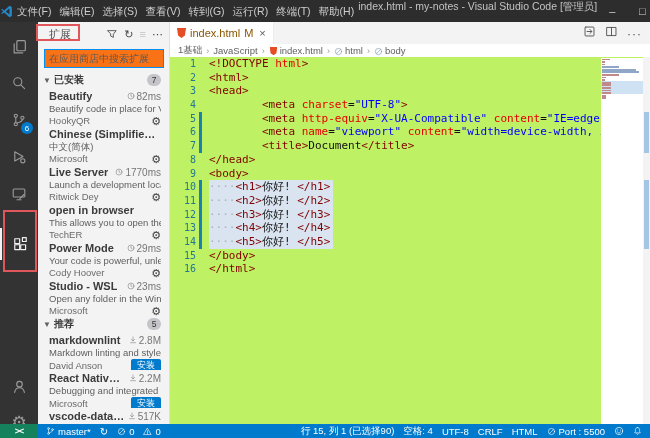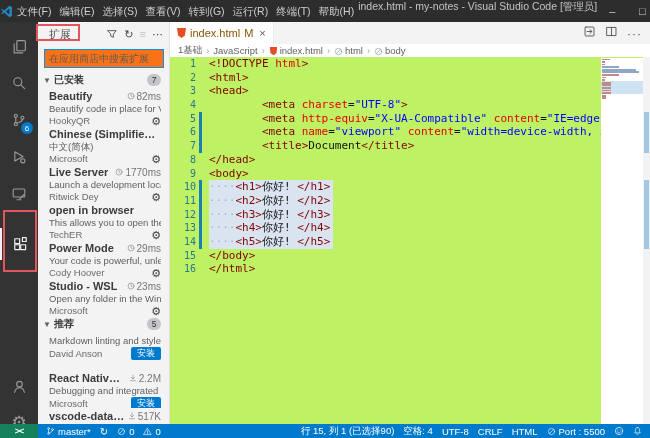--- a/index.html
+++ b/index.html
@@ -297,20 +297,31 @@
             <span>Microsoft</span>
             <span class="ext-gear">⚙</span>
           </div>
         </div>
         <div class="sec-header">
           <span class="sec-chevron">▼</span>
           <span>推荐</span>
           <span class="sec-badge">5</span>
         </div>
         <div class="ext-row">
+          <div class="ext-top">
+            <span class="ext-name">markdownlint</span>
+            <span class="ext-meta">
+              <span class="st-ic">
+                <svg width="8" height="8" viewBox="0 0 16 16" fill="none" stroke="#767676" stroke-width="1.1" stroke-linecap="round" stroke-linejoin="round">
+                  <path d="M8 2v7.6M4.8 6.8 8 10l3.2-3.2M3 13.4h10"></path>
+                </svg>
+              </span>
+              <span>2.8M</span>
+            </span>
+          </div>
           <div class="ext-desc">Markdown linting and style ...</div>
           <div class="ext-foot">
             <span>David Anson</span>
             <span class="ext-install">安装</span>
           </div>
         </div>
         <div class="ext-row">
           <div class="ext-top">
             <span class="ext-name">React Native Tools</span>
             <span class="ext-meta">

